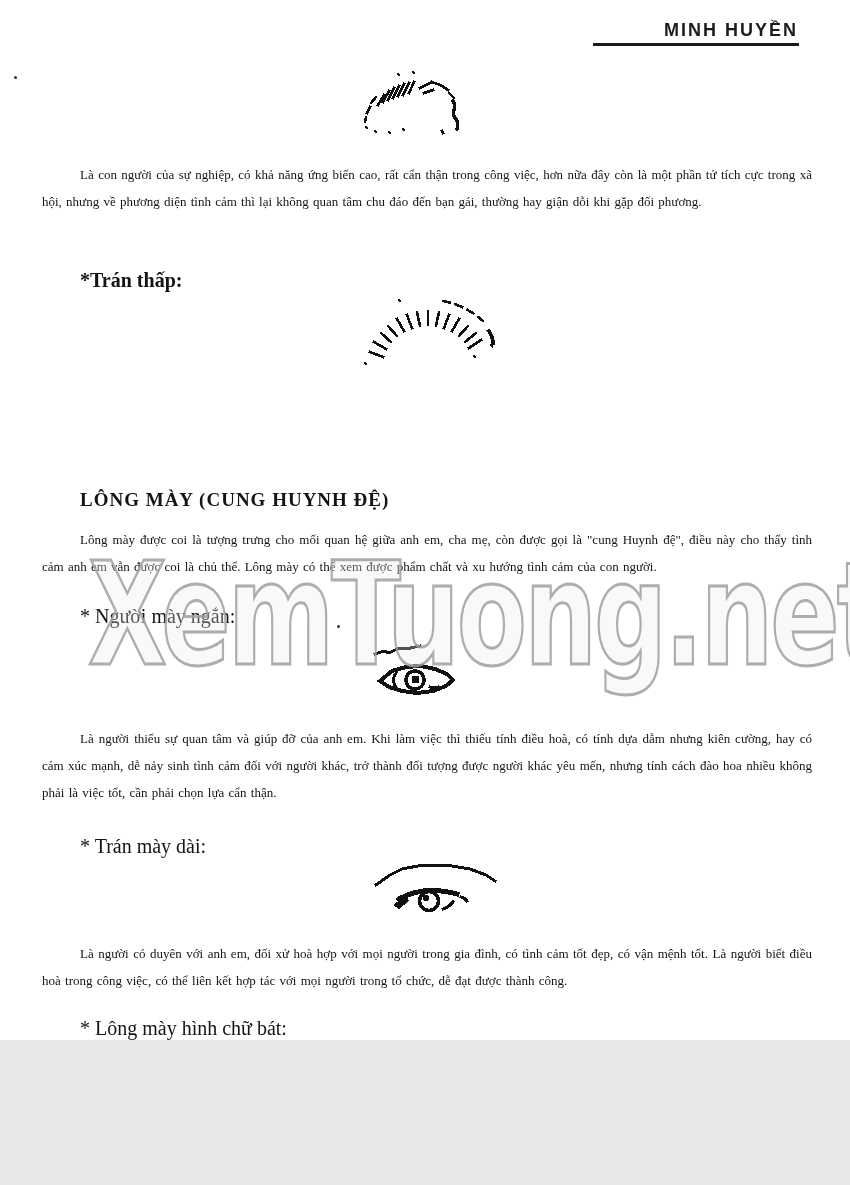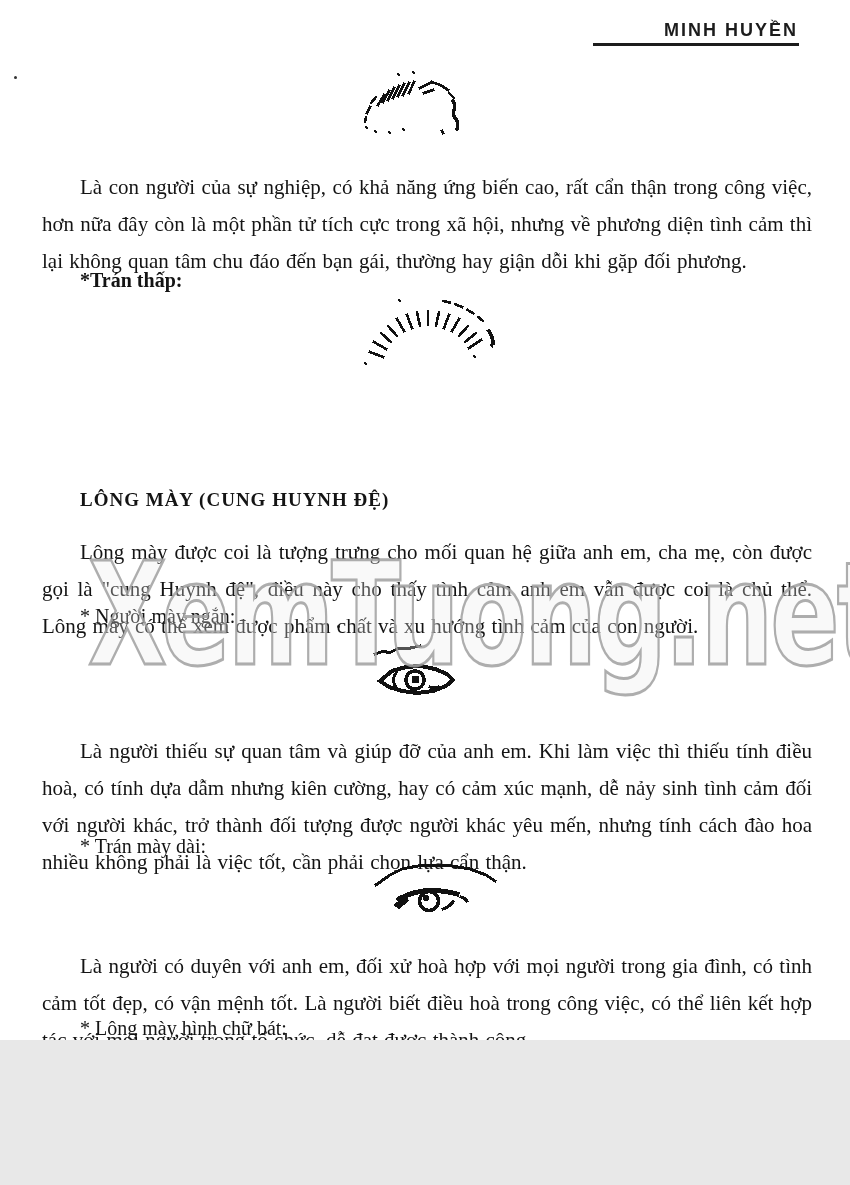--- a/index.html
+++ b/index.html
@@ -13,21 +13,21 @@
     position:absolute;top:20px;right:52px;
     font-family:"Liberation Sans",sans-serif;font-size:18px;font-weight:600;
     letter-spacing:2px;color:#1c1c1c;white-space:nowrap;
   }
   .author-rule{
     position:absolute;top:43px;left:593px;width:206px;height:3px;background:#1c1c1c;
   }
   
   .para{
     position:absolute;left:42px;width:770px;
-    font-size:21px;line-height:37px;text-align:justify;text-indent:38px;
+    font-size:13px;line-height:27px;text-align:justify;text-indent:38px;
     word-spacing:1px;
   }
   .label{
     position:absolute;left:80px;font-size:20px;line-height:24px;white-space:nowrap;
   }
   .section-heading{
     position:absolute;left:80px;top:473px;
     font-size:19px;font-weight:bold;letter-spacing:1px;white-space:nowrap;
   }
   

